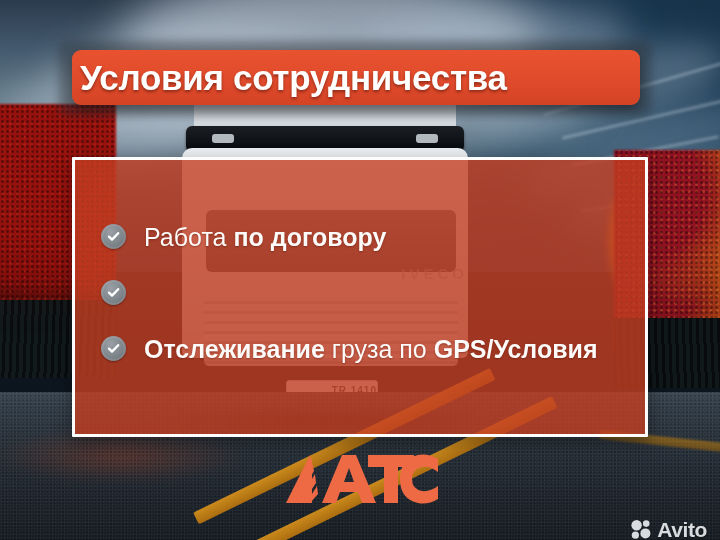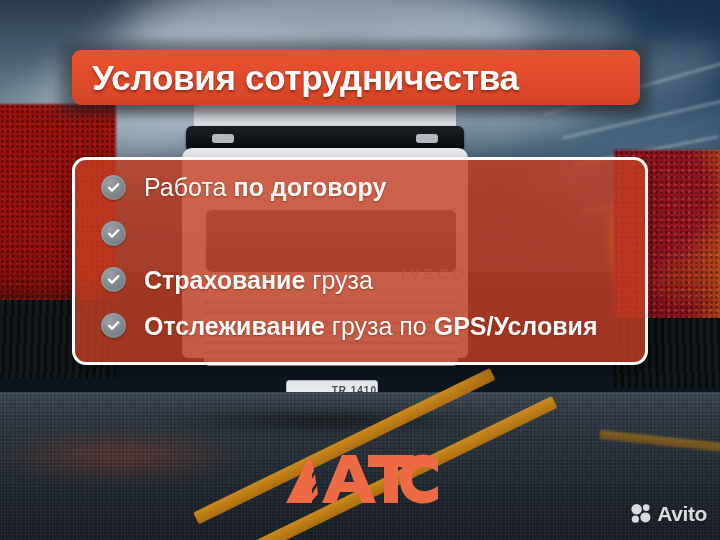--- a/index.html
+++ b/index.html
@@ -197,32 +197,32 @@
 
   
   .title-backdrop{
     position:absolute;left:58px;top:40px;width:594px;height:76px;border-radius:10px;
     background:rgba(40,48,56,.42);filter:blur(5px);
   }
   .title-bar{
     position:absolute;left:72px;top:50px;width:568px;height:55px;border-radius:9px;
     background:linear-gradient(180deg,#e8522f 0%,#e04b2c 55%,#d44325 100%);
     box-shadow:0 4px 12px rgba(0,0,0,.42);
-    display:flex;align-items:center;padding:0 20px;box-sizing:border-box;
+    display:flex;align-items:center;padding:0 8px;box-sizing:border-box;
   }
   .title-text{
     font:700 35px/1 "Liberation Sans","DejaVu Sans",sans-serif;
     color:#fff;letter-spacing:-.3px;white-space:nowrap;
     text-shadow:0 2px 3px rgba(80,20,8,.55);
   }
 
   
   .panel{
-    position:absolute;left:72px;top:157px;width:576px;height:208px;
-    box-sizing:border-box;border:3px solid #fdfdfd;border-radius:14px;
+    position:absolute;left:72px;top:157px;width:576px;height:280px;
+    box-sizing:border-box;border:3px solid #fdfdfd;border-radius:1px;
     background:rgba(196,62,34,.80);
     box-shadow:0 6px 18px rgba(0,0,0,.35);
     display:flex;flex-direction:column;justify-content:center;
     padding:4px 0 13px 26px;
   }
   .item{display:flex;align-items:center;height:56px;}
   .chk{
     flex:0 0 auto;width:25px;height:25px;border-radius:50%;
     background:radial-gradient(circle at 38% 32%,#9aa0a5 0%,#7e858b 55%,#61686e 100%);
     box-shadow:inset 0 0 0 2px rgba(255,255,255,.10),0 1px 2px rgba(0,0,0,.35);
@@ -235,21 +235,21 @@
     text-shadow:0 1px 2px rgba(90,24,10,.45);
   }
   .item-text b{font-weight:700;}
 
   
   .logo{position:absolute;left:282px;top:452px;width:158px;height:56px;display:flex;align-items:center;}
   .logo svg{display:block;}
 
   
   .avito{
-    position:absolute;right:13px;bottom:16px;display:flex;align-items:flex-end;gap:5px;opacity:.92;
+    position:absolute;right:13px;bottom:0;display:flex;align-items:flex-end;gap:5px;opacity:.92;
   }
   .avito-text{
     font:700 21px/1 "Liberation Sans","DejaVu Sans",sans-serif;color:#e9ecef;letter-spacing:-.4px;
     text-shadow:0 1px 2px rgba(0,0,0,.5);
   }
 </style>
 </head>
 <body>
 
 <div id="stage">
@@ -330,28 +330,20 @@
     </div>
 
     <div class="item">
       <span class="chk">
         <svg width="15" height="15" viewBox="0 0 15 15" aria-hidden="true">
           <path d="M3 7.6 L6 10.6 L12.2 4.2" fill="none" stroke="#ffffff" stroke-width="2.3" stroke-linecap="round" stroke-linejoin="round"></path>
         </svg>
       </span>
     </div>
 
-    <div class="item">
-      <span class="chk">
-        <svg width="15" height="15" viewBox="0 0 15 15" aria-hidden="true">
-          <path d="M3 7.6 L6 10.6 L12.2 4.2" fill="none" stroke="#ffffff" stroke-width="2.3" stroke-linecap="round" stroke-linejoin="round"></path>
-        </svg>
-      </span>
-      <span class="item-text"><span></span><b>Страхование</b><span> груза</span></span>
-    </div>
 
     <div class="item">
       <span class="chk">
         <svg width="15" height="15" viewBox="0 0 15 15" aria-hidden="true">
           <path d="M3 7.6 L6 10.6 L12.2 4.2" fill="none" stroke="#ffffff" stroke-width="2.3" stroke-linecap="round" stroke-linejoin="round"></path>
         </svg>
       </span>
       <span class="item-text"><span></span><b>Отслеживание</b><span> груза по </span><b>GPS/Условия</b></span>
     </div>
 

